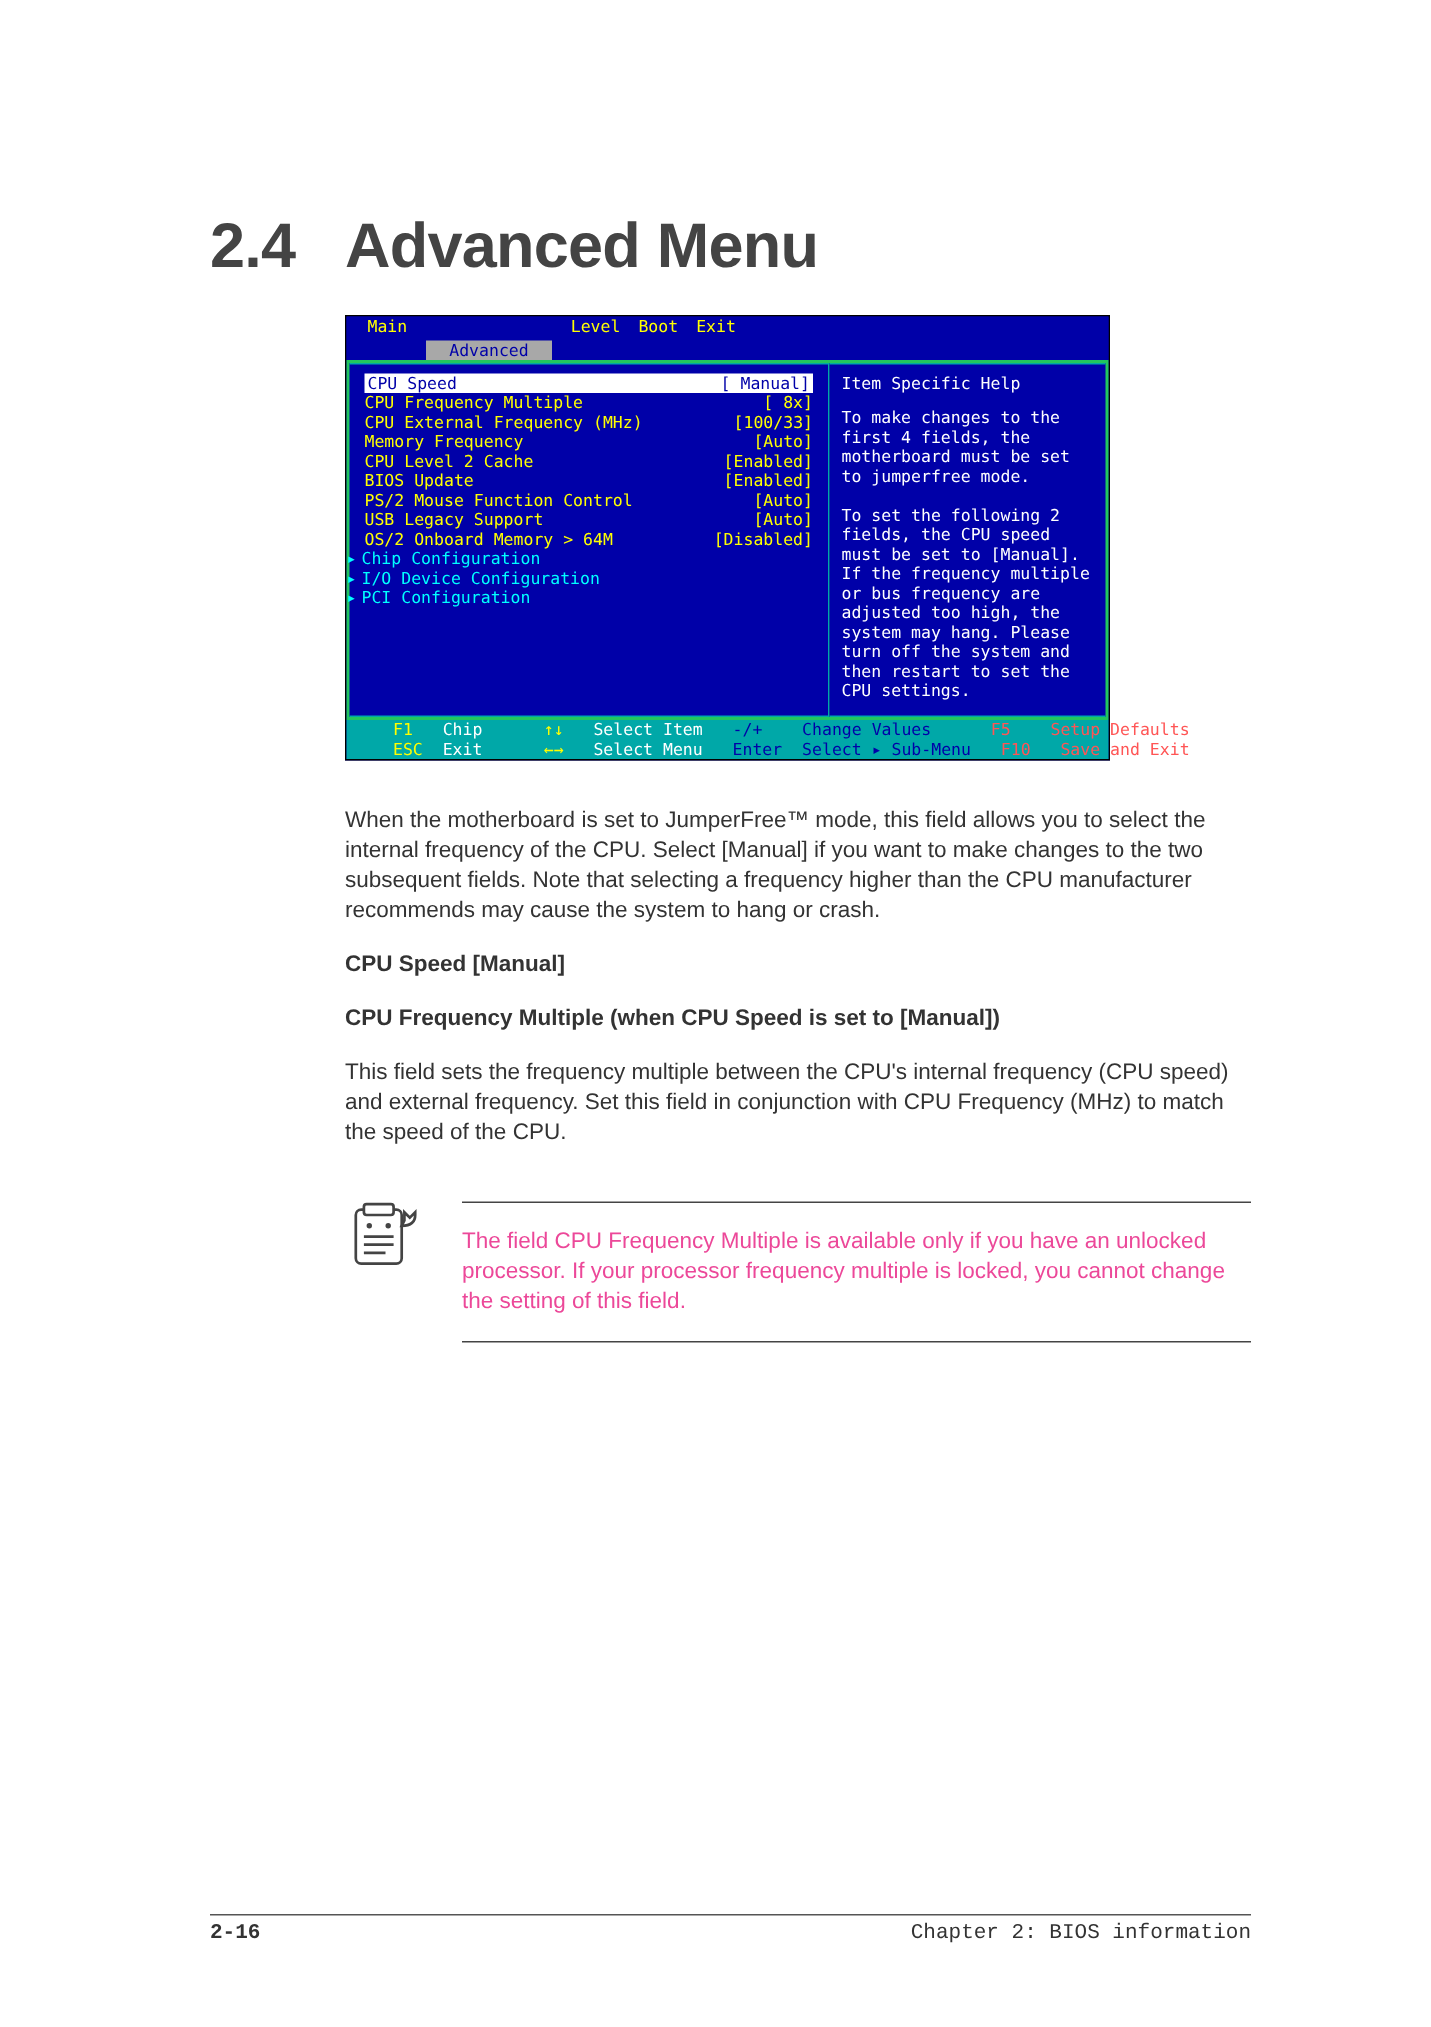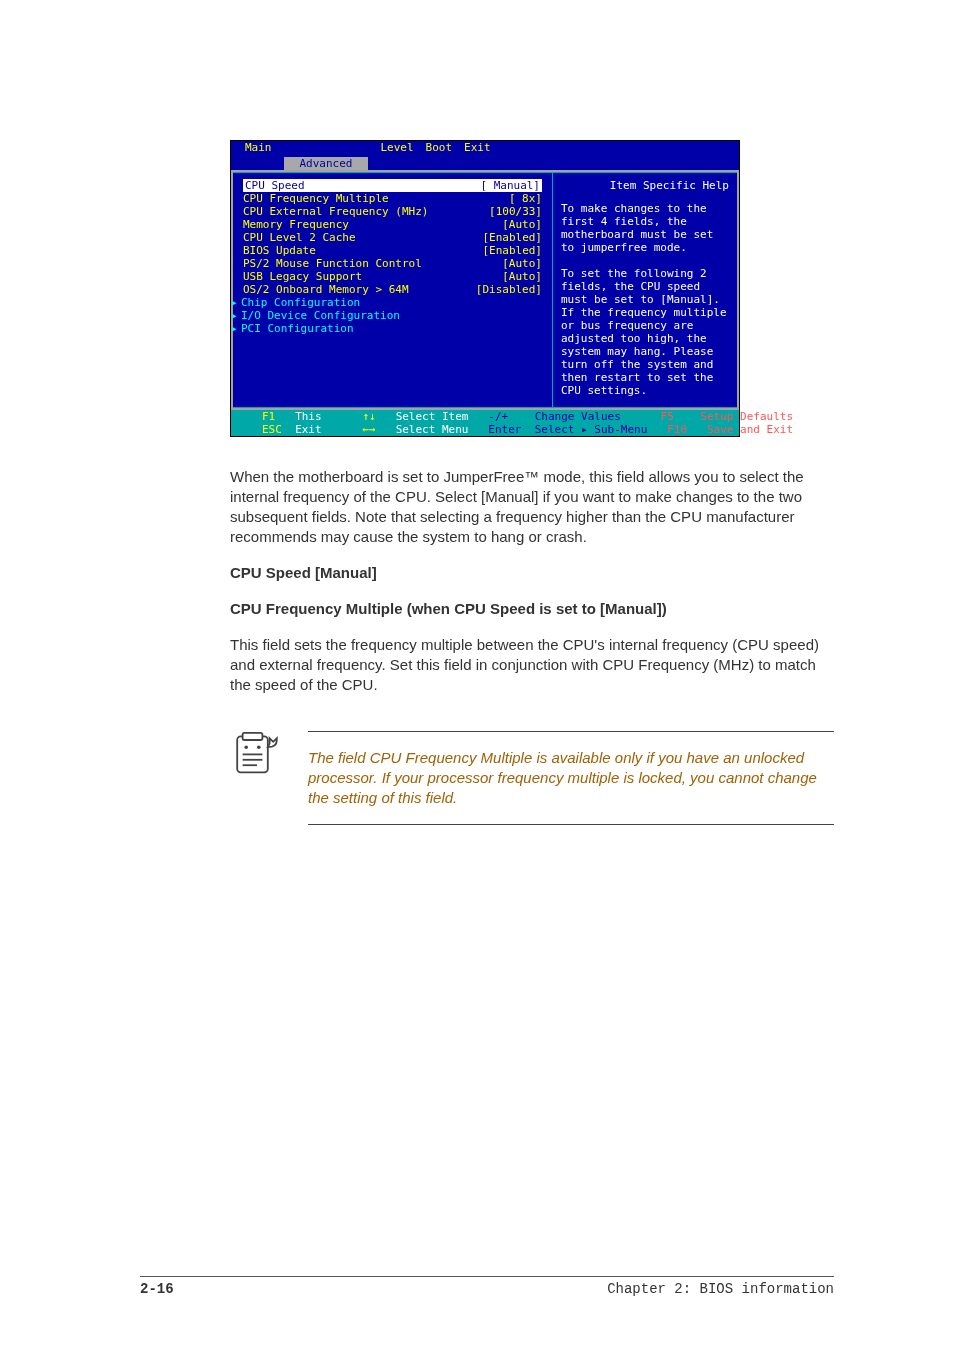--- a/index.html
+++ b/index.html
@@ -52,21 +52,21 @@
   }
   .bios .tabs .tab { color: #ffff00; }
   .bios .tabs .tab.active {
     background: #a8a8a8;
     color: #0000a8;
     padding: 0 16px;
     margin-top: 16px;
   }
   .bios .body {
     display: flex;
-    background: #a3a3a3;
+    background: #22c55e;
   }
   .bios .left {
     flex: 1;
     background: #0000a8;
     color: #ffff00;
     padding: 6px 10px 10px 10px;
     border-right: 1px solid #00a8a8;
     border-top: 1px solid #00a8a8;
     border-bottom: 1px solid #00a8a8;
     margin: 2px 0 2px 2px;
@@ -75,21 +75,21 @@
     width: 184px;
     background: #0000a8;
     color: #ffffff;
     padding: 6px 8px 10px 8px;
     border-top: 1px solid #00a8a8;
     border-bottom: 1px solid #00a8a8;
     border-left: 0;
     margin: 2px 2px 2px 0;
   }
   .bios .right .help-title {
-    text-align: right;
+    text-align: left;
     color: #ffffff;
     margin-bottom: 10px;
   }
   .bios .row { display: flex; }
   .bios .row .label { flex: 1; white-space: pre; }
   .bios .row .value { white-space: pre; }
   .bios .row.sel .label { background: #ffffff; color: #0000a8; padding: 0 2px; }
   .bios .row.sel .value { background: #ffffff; color: #0000a8; padding: 0 2px; }
   .bios .submenu { color: #00ffff; white-space: pre; }
   .bios .submarker { color: #00ffff; display: inline-block; width: 10px; margin-left: -12px; }
@@ -128,23 +128,22 @@
     height: 54px;
     flex-shrink: 0;
   }
   .note-icon svg { width: 100%; height: 100%; }
   .note-text {
     border-top: 1px solid #444;
     border-bottom: 1px solid #444;
     padding: 16px 0;
     font-size: 15px;
     line-height: 20px;
-    color: #a16207;
+    color: #ec4899;
     flex: 1;
-    font-style: italic;
   }
 
   .page-footer {
     position: absolute;
     bottom: 54px;
     left: 140px;
     right: 120px;
     border-top: 1px solid #555;
     padding-top: 4px;
     display: flex;
@@ -152,20 +151,23 @@
     font-size: 14px;
     color: #333;
     font-family: Liberation Mono, monospace;
   }
   .page-footer .left-f { font-weight: bold; }
 </style>
 </head>
 <body>
 
 <div class="page">
+  <h1 class="section-title">
+    <span class="section-num">2.4</span><span>Advanced Menu</span>
+  </h1>
 
   <div class="bios">
     <div class="tabs">
       <span class="tab">Main</span>
       <span class="tab active">Advanced</span>
       <span class="tab">Level</span>
       <span class="tab">Boot</span>
       <span class="tab">Exit</span>
     </div>
     <div class="body">
@@ -214,21 +216,21 @@
         <div class="help-title">Item Specific Help</div>
         <div class="help-body">To make changes to the first 4 fields, the motherboard must be set to jumperfree mode.
 
 To set the following 2 fields, the CPU speed must be set to [Manual]. If the frequency multiple or bus frequency are adjusted too high, the system may hang. Please turn off the system and then restart to set the CPU settings.</div>
       </div>
     </div>
     <div class="footer">
       <div class="row">
         <span class="y">F1</span>
           <span>   </span>
-          <span>This</span>
+          <span>Chip</span>
           <span>   </span>
         <span class="y">↑↓</span>
           <span>   </span>
           <span>Select Item</span>
           <span>   </span>
         <span class="c">-/+</span>
           <span>    </span>
           <span class="c">Change Values</span>
           <span>      </span>
         <span class="r">F5</span>

